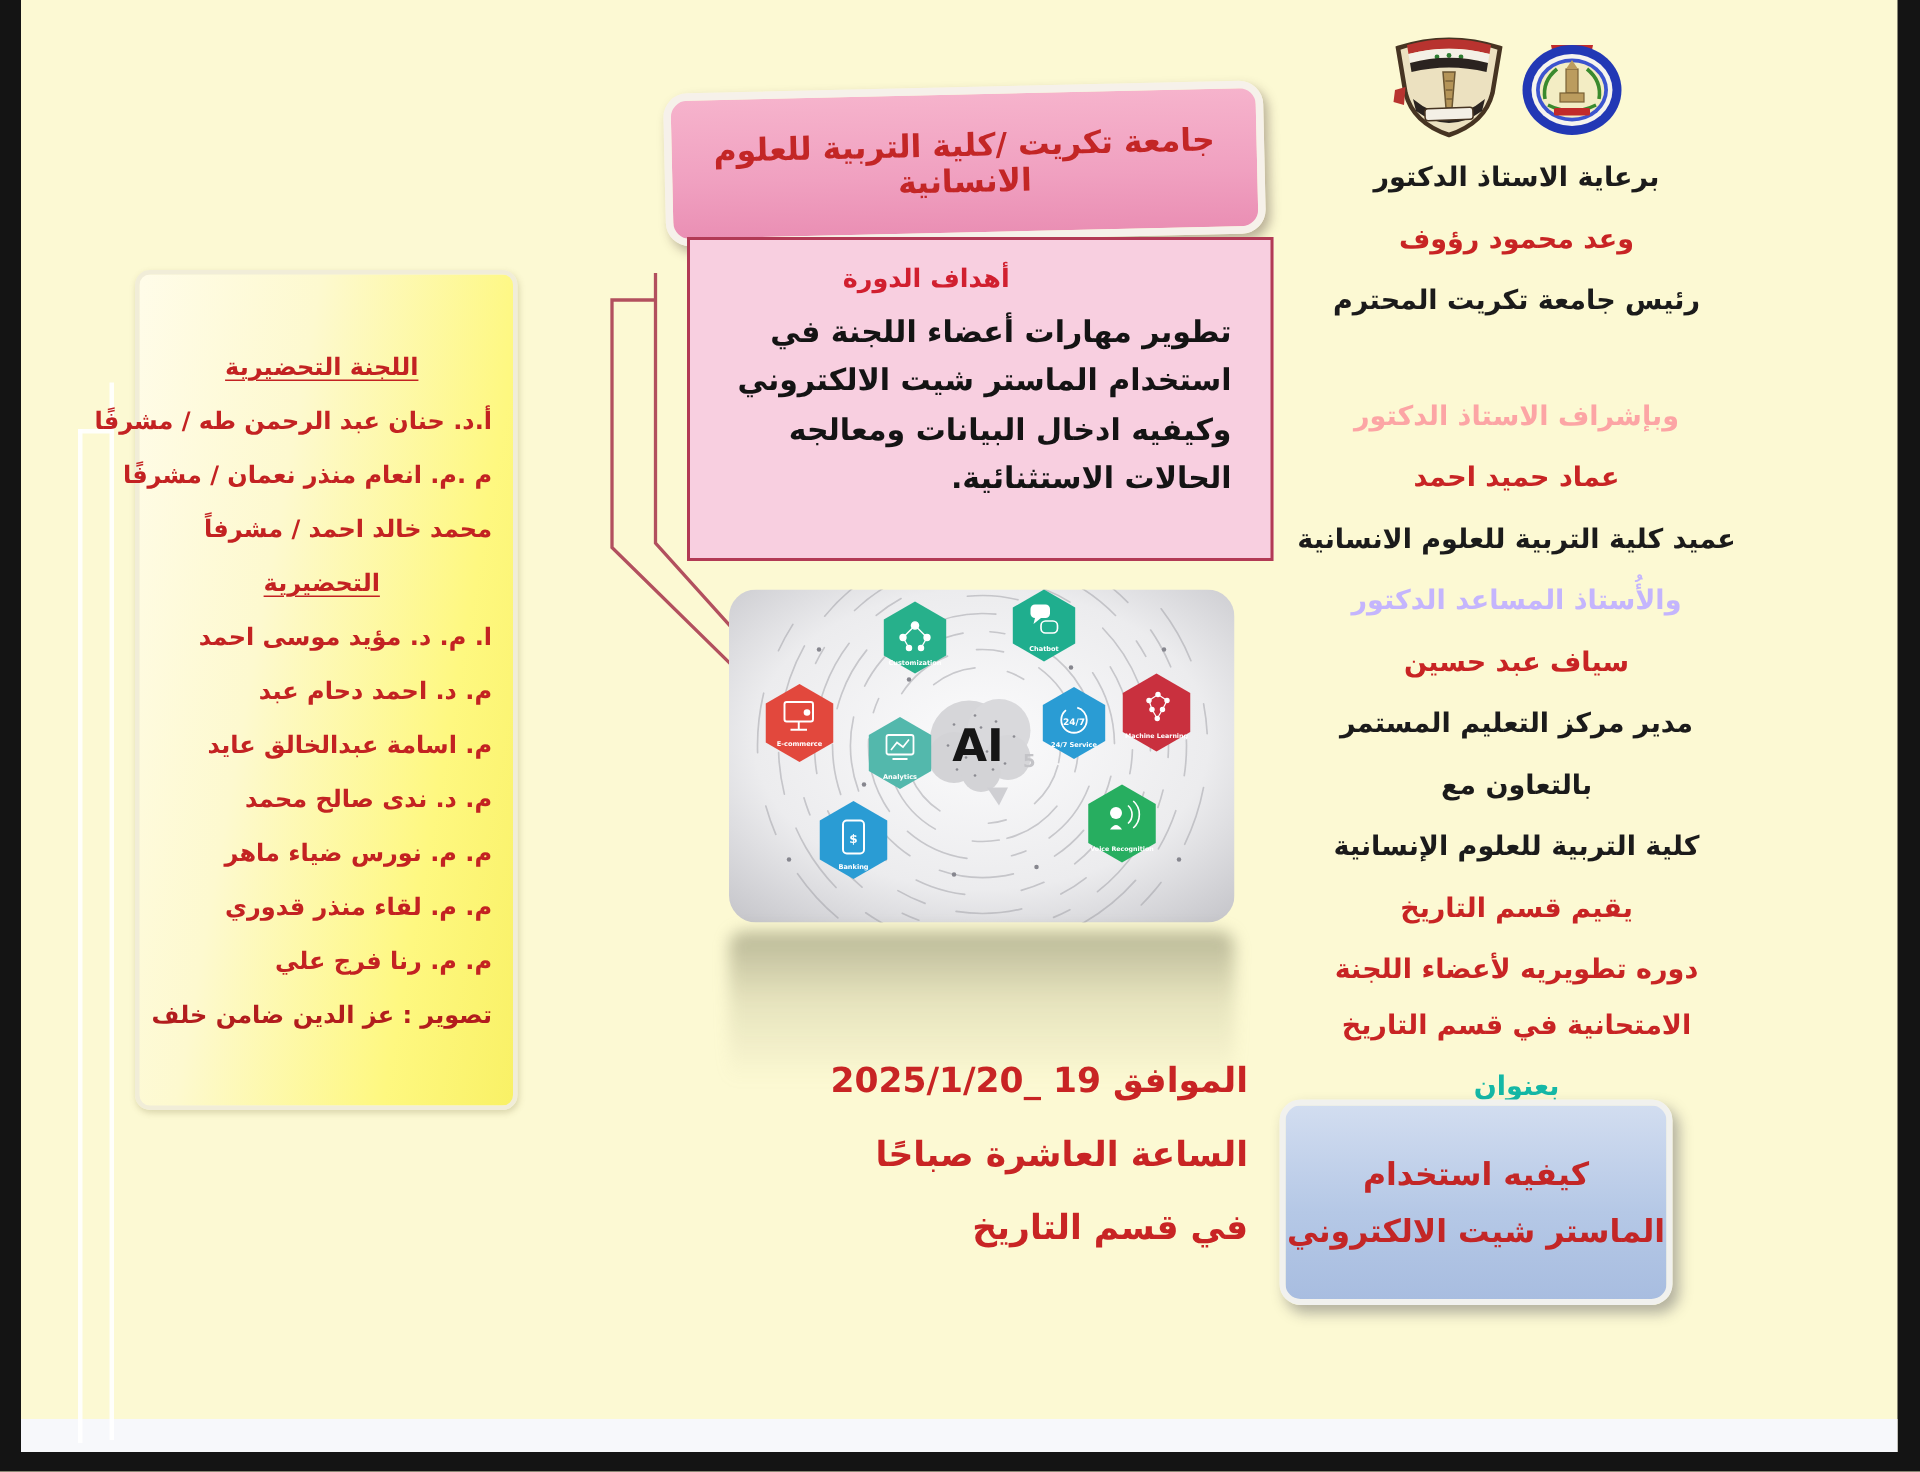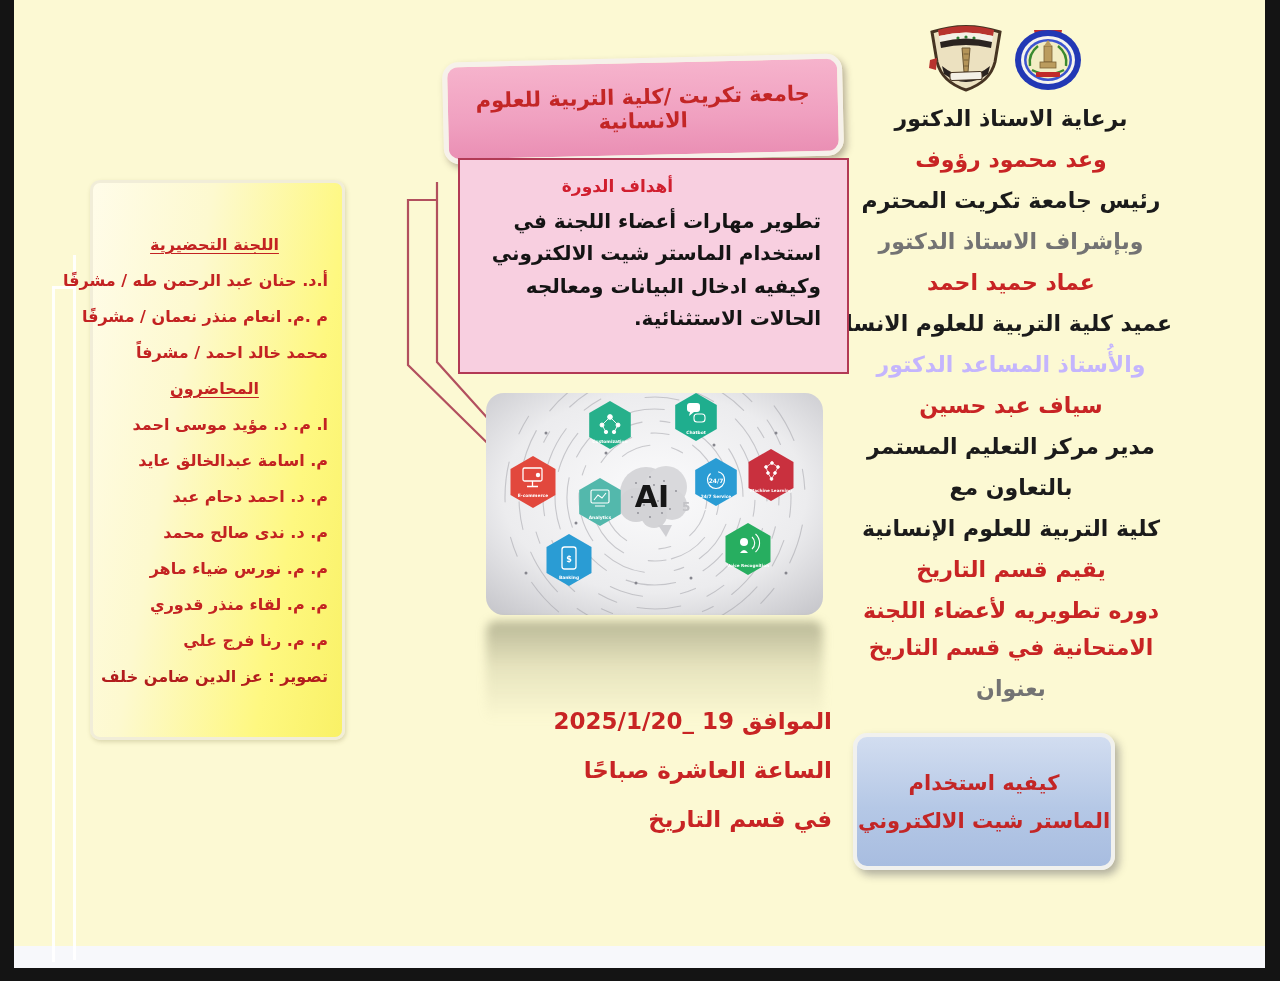--- a/index.html
+++ b/index.html
@@ -7,21 +7,21 @@
     width:1280px;height:981px;position:relative;overflow:hidden;
     background:#141414;
     font-family:"DejaVu Sans",sans-serif;font-weight:bold;
   }
   .abs{position:absolute}
   .bg{left:14px;top:0;width:1251px;height:968px;background:#fcf9d3;}
   .bottom-strip{left:14px;top:946px;width:1251px;height:22px;background:#f7f8fb;}
 
   
   .patronage{left:850px;top:98px;width:322px;text-align:center;direction:rtl;
-    font-size:22px;line-height:41px;color:#1b1b1b;}
+    font-size:18px;line-height:41px;color:#1b1b1b;}
   .p-line{white-space:nowrap}
   .p-line.wrap{white-space:normal;line-height:37px;padding:2px 0}
 
   
   .uni-box{left:443px;top:58px;width:390px;height:92px;
     background:linear-gradient(180deg,#f6b3cc 0%,#f0a0c0 60%,#ea8fb4 100%);
     border:5px solid #f6f1ea;border-radius:16px;box-shadow:3px 4px 7px rgba(60,40,40,.35);
     display:flex;align-items:center;justify-content:center;direction:rtl;
     color:#c32626;font-size:21px;transform:rotate(-1.3deg);text-align:center;}
 
@@ -107,31 +107,31 @@
   <rect x="32" y="20" width="8" height="16" fill="#bb9c5e" stroke="#7a6236" stroke-width="0.8"></rect>
   <path d="M32 20 L36 14 L40 20 Z" fill="#bb9c5e"></path>
   <rect x="28" y="36" width="16" height="6" fill="#bb9c5e" stroke="#7a6236" stroke-width="0.8"></rect>
   <rect x="24" y="46" width="24" height="5" rx="1" fill="#c12a2a"></rect>
 </svg>
 
 <div class="abs patronage">
   <div class="p-line" style="color: rgb(27, 27, 27);">برعاية الاستاذ الدكتور</div>
   <div class="p-line" style="color: rgb(200, 36, 36);">وعد محمود رؤوف</div>
   <div class="p-line" style="color: rgb(27, 27, 27);">رئيس جامعة تكريت المحترم</div>
-  <div class="p-line" style="color: #737373;">وبإشراف الاستاذ الدكتور</div>
+  <div class="p-line" style="color: #fca5a5; margin-top: 36px;">وبإشراف الاستاذ الدكتور</div>
   <div class="p-line" style="color: rgb(200, 36, 36);">عماد حميد احمد</div>
   <div class="p-line" style="color: rgb(27, 27, 27);">عميد كلية التربية للعلوم الانسانية</div>
   <div class="p-line" style="color: #c4b5fd;">والأُستاذ المساعد الدكتور</div>
   <div class="p-line" style="color: rgb(200, 36, 36);">سياف عبد حسين</div>
   <div class="p-line" style="color: rgb(27, 27, 27);">مدير مركز التعليم المستمر</div>
   <div class="p-line" style="color: rgb(27, 27, 27);">بالتعاون مع</div>
   <div class="p-line" style="color: rgb(27, 27, 27);">كلية التربية للعلوم الإنسانية</div>
   <div class="p-line" style="color: rgb(200, 36, 36);">يقيم قسم التاريخ</div>
   <div class="p-line wrap" style="color: rgb(200, 36, 36);">دوره تطويريه لأعضاء اللجنة الامتحانية في قسم التاريخ</div>
-  <div class="p-line" style="color: #737373;">بعنوان</div>
+  <div class="p-line" style="color: #14b8a6;">بعنوان</div>
 </div>
 
 <div class="abs uni-box">
   <span>جامعة تكريت /كلية التربية للعلوم الانسانية</span>
 </div>
 
 <svg class="abs callout" viewBox="0 0 170 325">
   <path d="M42 12 V192 L150 312" fill="none" stroke="#b2505e" stroke-width="2.2"></path>
   <path d="M42 30 H13 V195 L125 305" fill="none" stroke="#b2505e" stroke-width="2.2"></path>
 </svg>
@@ -139,24 +139,24 @@
 <div class="abs obj-box">
   <div class="obj-title">أهداف الدورة</div>
   <div class="obj-body">تطوير مهارات أعضاء اللجنة في استخدام الماستر شيت الالكتروني وكيفيه ادخال البيانات ومعالجه الحالات الاستثنائية.</div>
 </div>
 
 <div class="abs committee">
   <div class="c-header">اللجنة التحضيرية</div>
   <div class="c-item">أ.د. حنان عبد الرحمن طه / مشرفًا</div>
   <div class="c-item">م .م. انعام منذر نعمان / مشرفًا</div>
   <div class="c-item">محمد خالد احمد / مشرفاً</div>
-  <div class="c-header">المحاضرون</div>
+  <div class="c-header">التحضيرية</div>
   <div class="c-item">ا. م. د. مؤيد موسى احمد</div>
+  <div class="c-item">م. د. احمد دحام عبد</div>
   <div class="c-item">م. اسامة عبدالخالق عايد</div>
-  <div class="c-item">م. د. احمد دحام عبد</div>
   <div class="c-item">م. د. ندى صالح محمد</div>
   <div class="c-item">م. م. نورس ضياء ماهر</div>
   <div class="c-item">م. م. لقاء منذر قدوري</div>
   <div class="c-item">م. م. رنا فرج علي</div>
   <div class="c-credit">تصوير : عز الدين ضامن خلف</div>
 </div>
 
 <svg class="abs ai-wrap" viewBox="0 0 337 222">
   <defs>
     <radialGradient id="bgGrad" cx="50%" cy="45%" r="75%">

